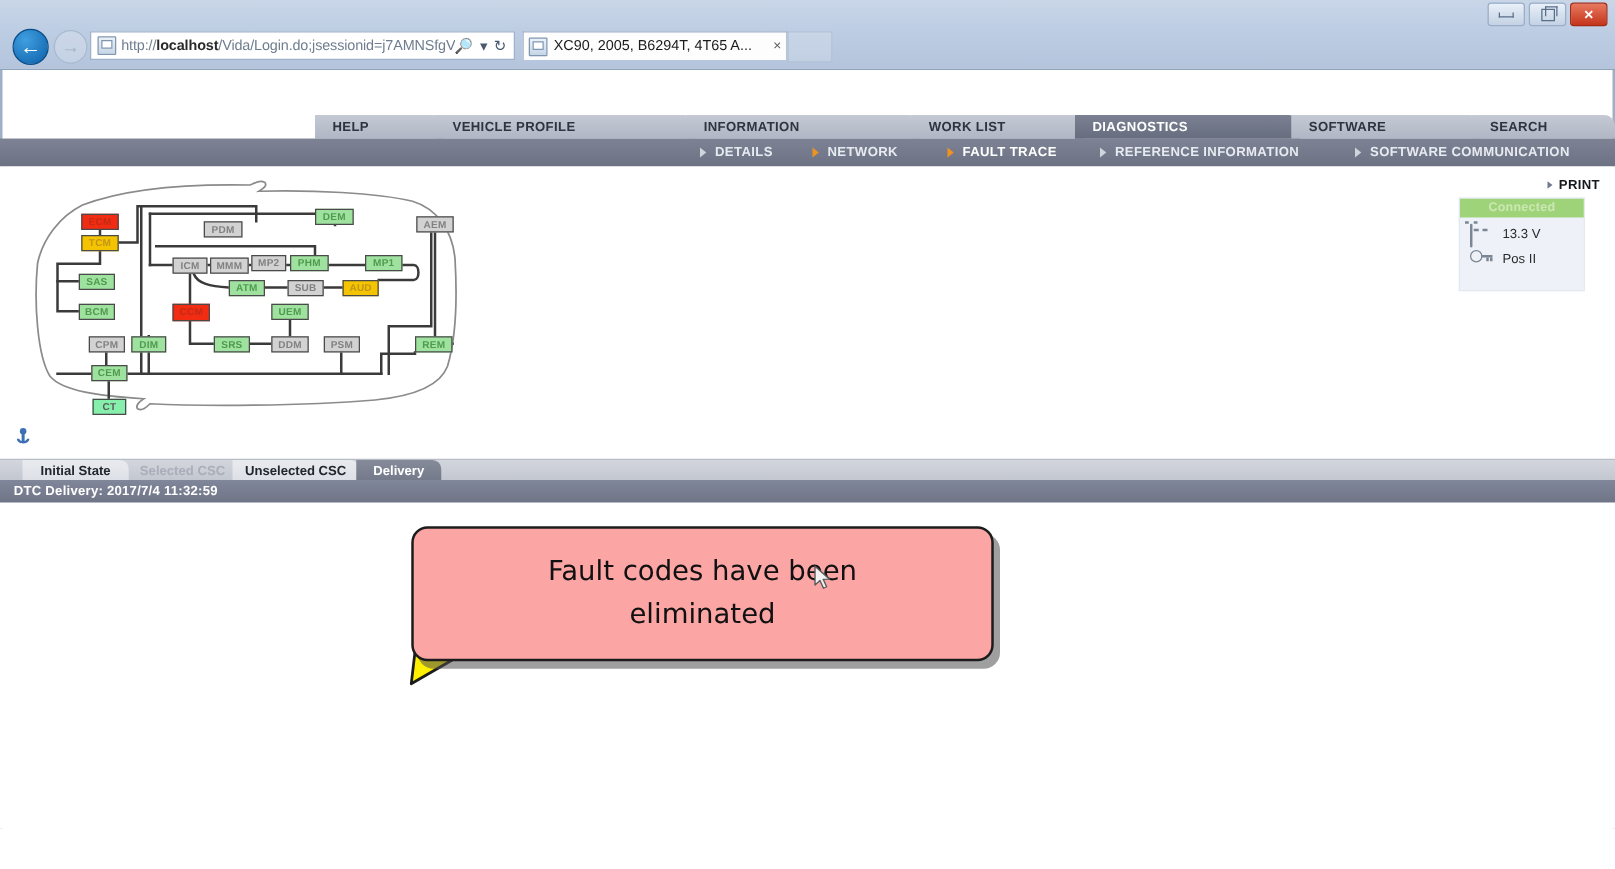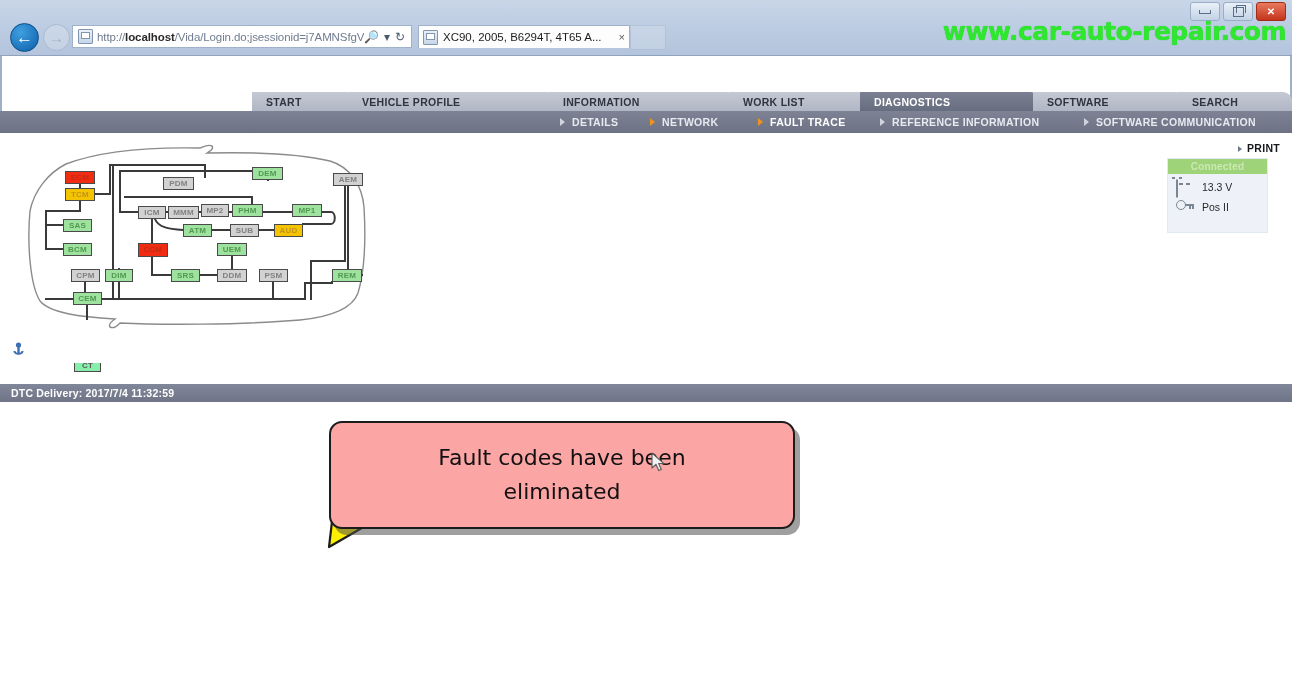--- a/index.html
+++ b/index.html
@@ -195,21 +195,21 @@
     border:1px solid #4a4a4a;
     font-size:8px;font-weight:bold;
     display:flex;align-items:center;justify-content:center;
     letter-spacing:0.2px;
     text-align:center;line-height:1;
   }
   .n-grey{background:#d2d2d2;color:#818181;}
   .n-green{background:#9fe29f;color:#4f9a4f;}
   .n-red{background:#f22b13;color:#c22b14;}
   .n-yellow{background:#f5c400;color:#c1951a;}
-  .n-white{background:#86efac;color:#5a5a5a;margin-top:40px;}
+  .n-white{background:#86efac;color:#5a5a5a;}
 
   
   .anchorbar{
     position:absolute;left:0;top:205px;width:1292px;height:25px;background:#fff;
   }
   .anchicon{
     position:absolute;left:11px;top:4px;width:15px;height:16px;
   }
   .dtabs{
     position:absolute;left:0;top:234px;width:1292px;height:17px;
@@ -312,29 +312,28 @@
       </div>
 
       <div class="tabstrip">
         <span class="favicon"></span>
         <span class="tabtitle">XC90, 2005, B6294T, 4T65 A...</span>
         <span class="tabclose">×</span>
       </div>
       <div class="tabgap"></div>
     </div>
 
-    <div class="watermark">www.car-auto-repair.com</div>
   </div>
 
   <div class="leftedge"></div>
   <div class="rightedge"></div>
 
 
   <div class="tabsrow">
-    <div class="ttab" style="left:252px;width:103px;">START</div>
+    <div class="ttab" style="left:252px;width:103px;">HELP</div>
     <div class="ttab" style="left:348px;width:208px;">VEHICLE PROFILE</div>
     <div class="ttab" style="left:549px;width:187px;">INFORMATION</div>
     <div class="ttab" style="left:729px;width:138px;">WORK LIST</div>
     <div class="ttab active" style="left:860px;width:180px;">DIAGNOSTICS</div>
     <div class="ttab" style="left:1033px;width:152px;">SOFTWARE</div>
     <div class="ttab" style="left:1178px;width:114px;">SEARCH</div>
   </div>
 
   <div class="subnav">
     <div class="snitem" style="left:560px;">
@@ -466,20 +465,26 @@
     </div>
 
     <div class="anchorbar">
       <svg class="anchicon" viewBox="0 0 15 16">
         <circle cx="7.5" cy="3" r="2.6" fill="#3d6fb5"></circle>
         <rect x="6.3" y="4" width="2.4" height="8" fill="#3d6fb5"></rect>
         <path d="M2.5,9 C2.5,14 12.5,14 12.5,9 L10.5,9 C10.5,11.6 4.5,11.6 4.5,9 Z" fill="#3d6fb5"></path>
       </svg>
     </div>
 
+    <div class="dtabs">
+      <div class="dtab sel" style="left:18px;width:85px;">Initial State</div>
+      <div class="dtab dis" style="left:101px;width:90px;">Selected CSC</div>
+      <div class="dtab sel" style="left:186px;width:101px;">Unselected CSC</div>
+      <div class="dtab cur" style="left:285px;width:68px;">Delivery</div>
+    </div>
 
     <div class="dstatus">DTC Delivery: 2017/7/4 11:32:59</div>
 
     <div class="callout">
       <svg class="cotail" viewBox="0 0 46 36">
         <path d="M6,0 L40,0 L40,12 L2,34 Z" fill="#ffef00" stroke="#1c1c1c" stroke-width="2.2" stroke-linejoin="round"></path>
         <path d="M10,2 L40,2 L40,10 Z" fill="#ffef00" stroke="none"></path>
       </svg>
       <div class="cobody">
         <div class="cotext">Fault codes have been</div>

